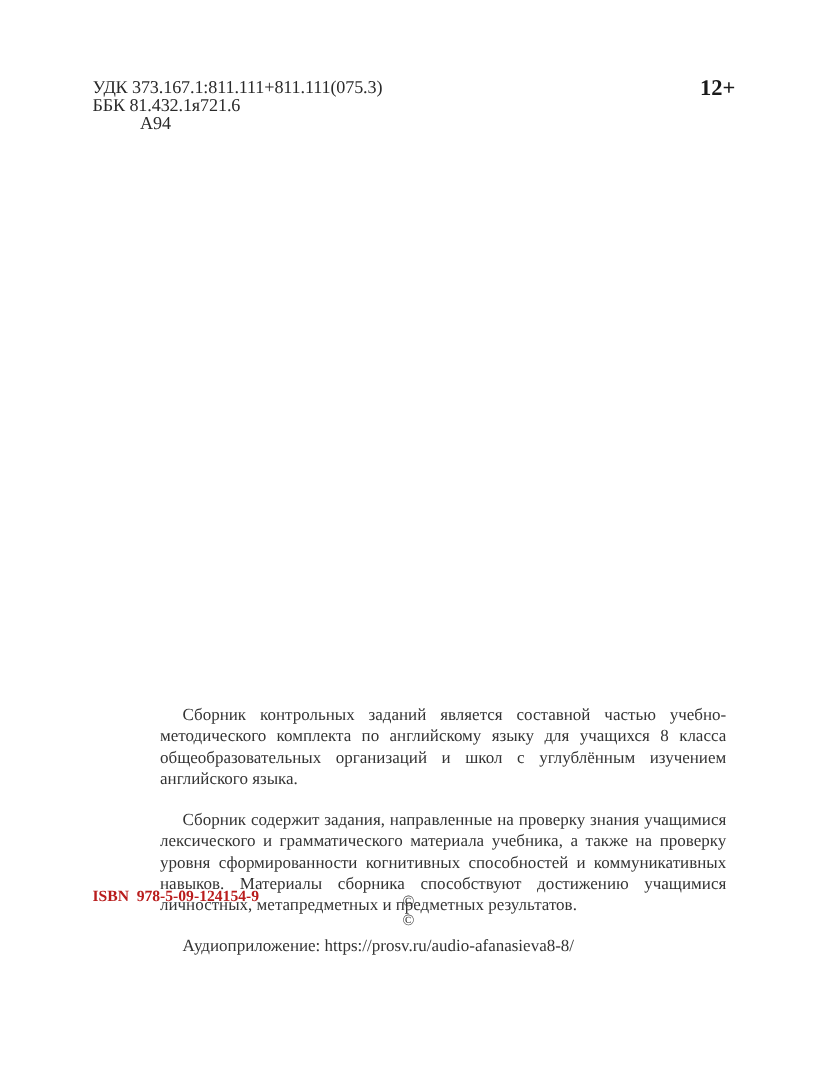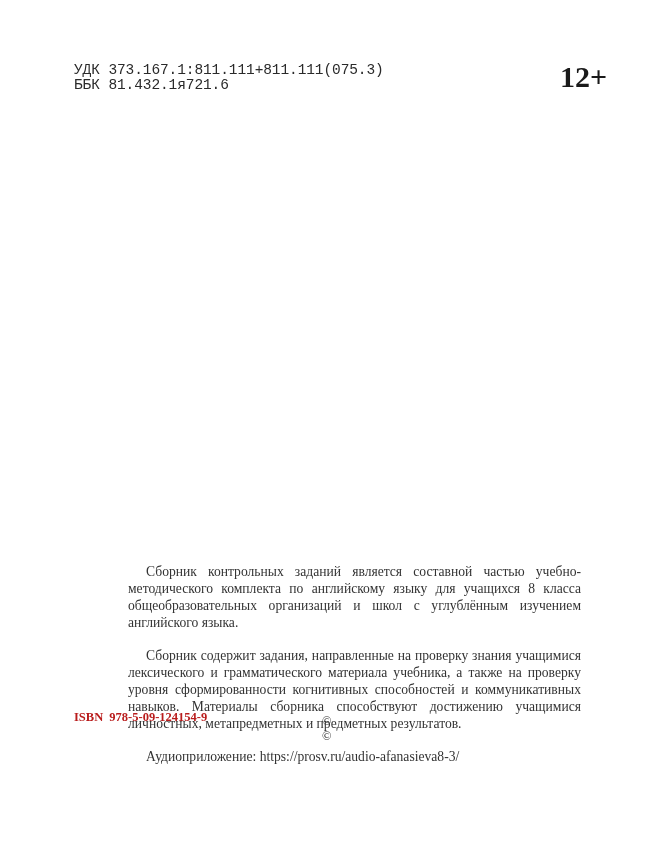--- a/index.html
+++ b/index.html
@@ -3,27 +3,27 @@
   <meta charset="utf-8">
   <style>
     html, body { margin: 0; padding: 0; background: #ffffff; }
     body {
       width: 650px; height: 865px; position: relative; overflow: hidden;
       font-family: "Liberation Serif", "DejaVu Serif", serif;
       color: #2a2a2a;
     }
     .udk {
       position: absolute; left: 74px; top: 63px;
-      font-size: 14.5px; line-height: 14.5px; letter-spacing: -0.1px; font-family: Liberation Mono, monospace;
+      font-size: 14.5px; line-height: 14.5px; letter-spacing: -0.1px;
     }
     .udk div { white-space: nowrap; }
     .udk .indent { padding-left: 38px; }
     .age {
       position: absolute; left: 560px; top: 60px;
-      font-size: 30px; font-weight: bold; color: #1a1a1a;
+      font-size: 18px; font-weight: bold; color: #1a1a1a;
     }
     .abstract {
       position: absolute; left: 112px; top: 547px; width: 485px;
       font-size: 13.6px; line-height: 17px; text-align: justify;
       color: #333;
     }
     .abstract p { margin: 16px; text-indent: 18px; }
     .abstract p.last { text-align-last: left; }
     .isbn {
       position: absolute; left: 74px; top: 710px;
@@ -35,28 +35,29 @@
     }
     .copyright .row { display: flex; white-space: nowrap; }
     .copyright .sym { width: 20px; flex: none; }
   </style>
 </head>
 <body>
 
 <div class="udk">
   <div>УДК 373.167.1:811.111+811.111(075.3)</div>
   <div>ББК 81.432.1я721.6</div>
+  <div class="indent">А94</div>
 </div>
 
 <div class="age">12+</div>
 
 <div class="abstract">
   <p>Сборник контрольных заданий является составной частью учебно-методического комплекта по английскому языку для учащихся 8 класса общеобразовательных организаций и школ с углублённым изучением английского языка.</p>
   <p class="last">Сборник содержит задания, направленные на проверку знания учащимися лексического и грамматического материала учебника, а также на проверку уровня сформированности когнитивных способностей и коммуникативных навыков. Материалы сборника способствуют достижению учащимися личностных, метапредметных и предметных результатов.</p>
-  <p>Аудиоприложение: https://prosv.ru/audio-afanasieva8-3/</p>
+  <p>Аудиоприложение: https://prosv.ru/audio-afanasieva8-8/</p>
 </div>
 
 <div class="isbn">
   <span>ISBN</span>
   <span>978-5-09-124154-9</span>
 </div>
 
 <div class="copyright">
   <div class="row">
     <span class="sym">©</span>

